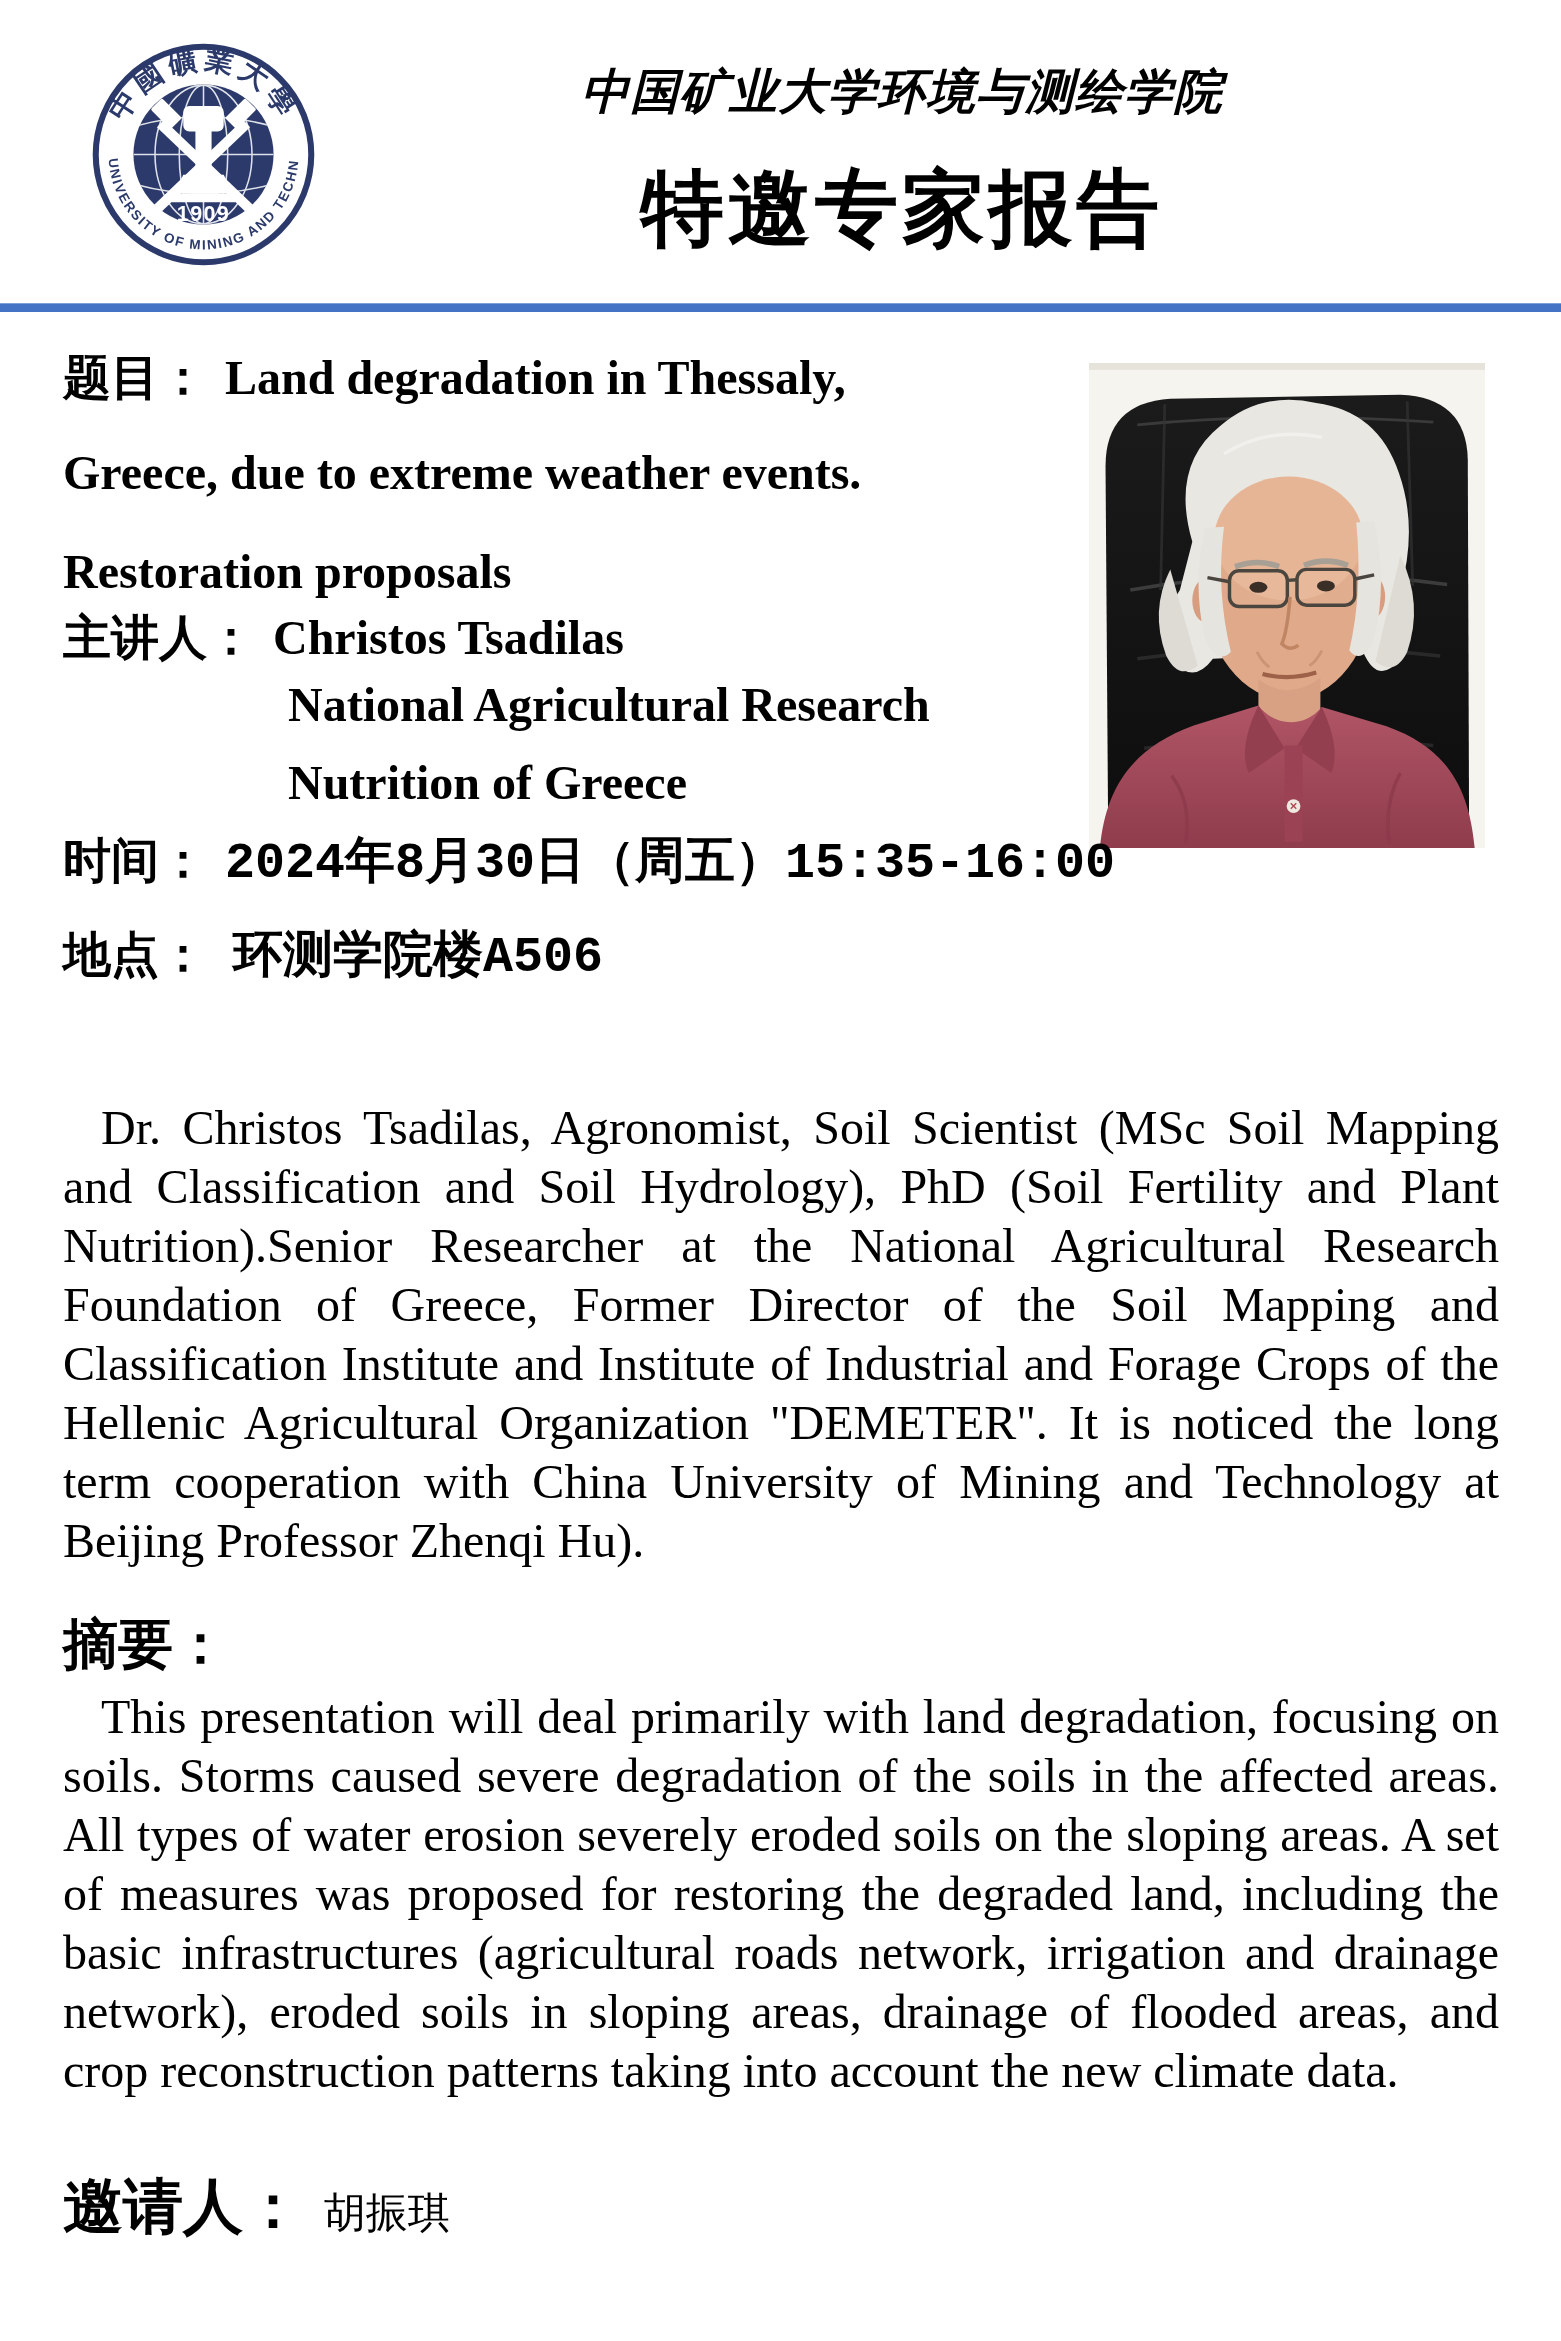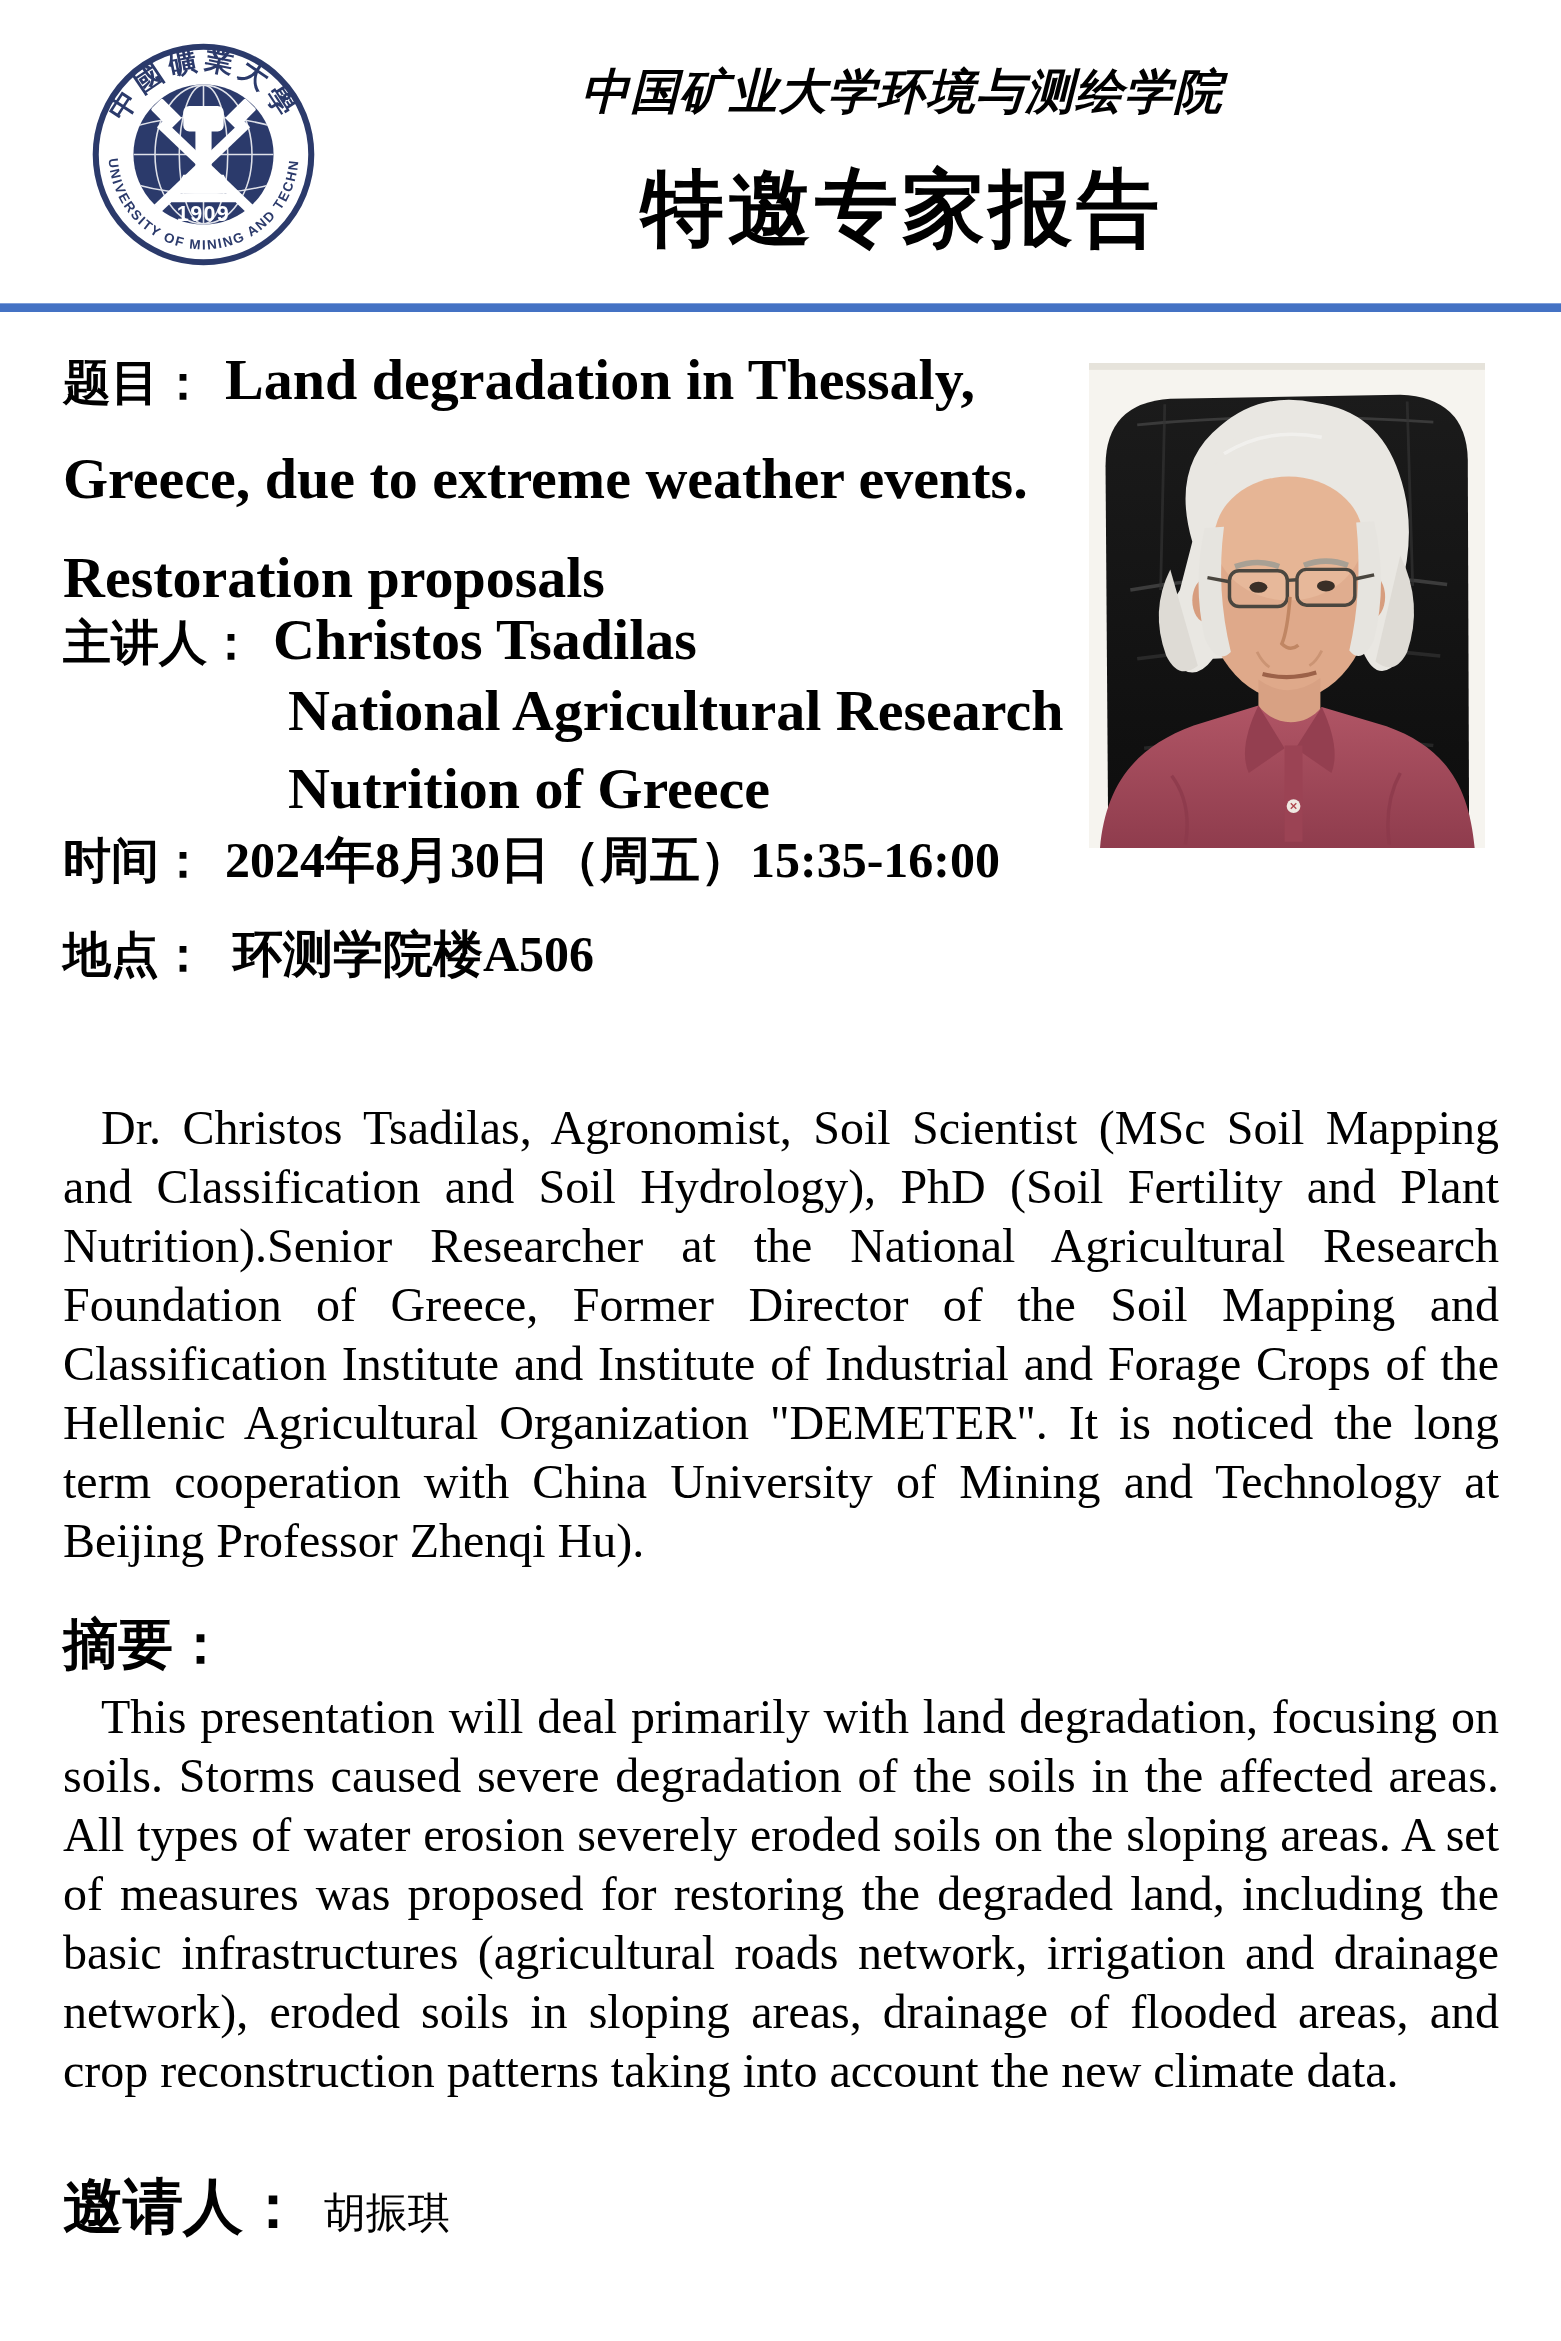--- a/index.html
+++ b/index.html
@@ -27,24 +27,24 @@
     font-size:83px;font-weight:900;letter-spacing:4.1px;line-height:117px;
   }
   .divider{position:absolute;left:0;top:303px;width:1561px;height:7.6px;background:#4472C4;border-top:1.4px solid #7f9fd9;}
   
   .zh-label{
     font-family:"Liberation Sans","DejaVu Sans",sans-serif;
     font-weight:900;font-size:48px;
   }
   .en-bold{
     font-family:"Liberation Serif","DejaVu Serif",serif;
-    font-weight:bold;font-size:58px;
+    font-weight:bold;font-size:48px;
   }
   .val-bold{
-    font-family:Liberation Serif, serif;
+    font-family:Liberation Mono, monospace;
     font-weight:900;font-size:50px;
   }
   .gap{margin-left:18px;}
   .section-head{
     font-family:"Liberation Sans","DejaVu Sans",sans-serif;
     font-weight:900;font-size:55px;
   }
   .para{
     position:absolute;left:63px;width:1436px;
     font-family:"Liberation Serif","DejaVu Serif",serif;

